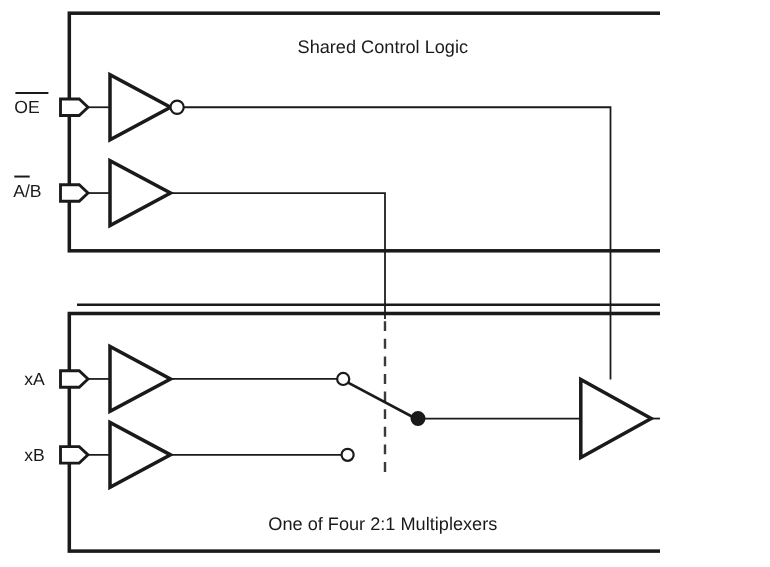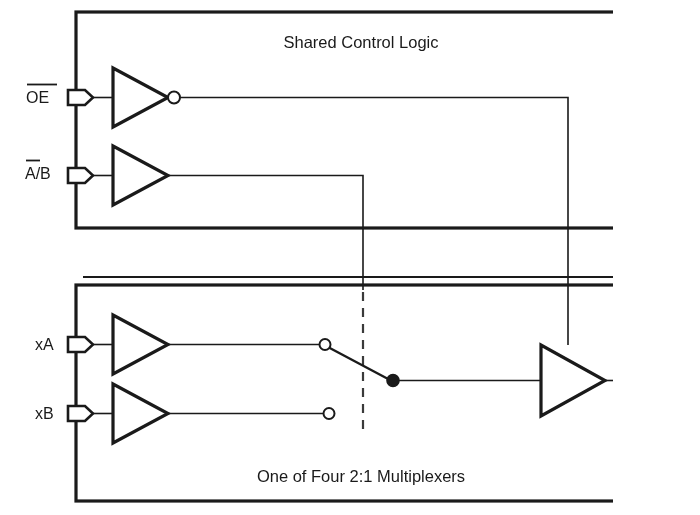--- a/index.html
+++ b/index.html
@@ -7,21 +7,20 @@
     padding: 0;
     background: #ffffff;
   }
   #diagram-root {
     position: relative;
     width: 600px;
     height: 515px;
     background: #ffffff;
     font-family: "Liberation Sans", sans-serif;
     overflow: hidden;
-    margin-left: 13px;
   }
   svg#schematic {
     position: absolute;
     top: 0;
     left: 0;
     width: 700px;
     height: 515px;
     display: block;
   }
   .wire       { stroke: #1a1a1a; stroke-width: 1.6; fill: none; }

